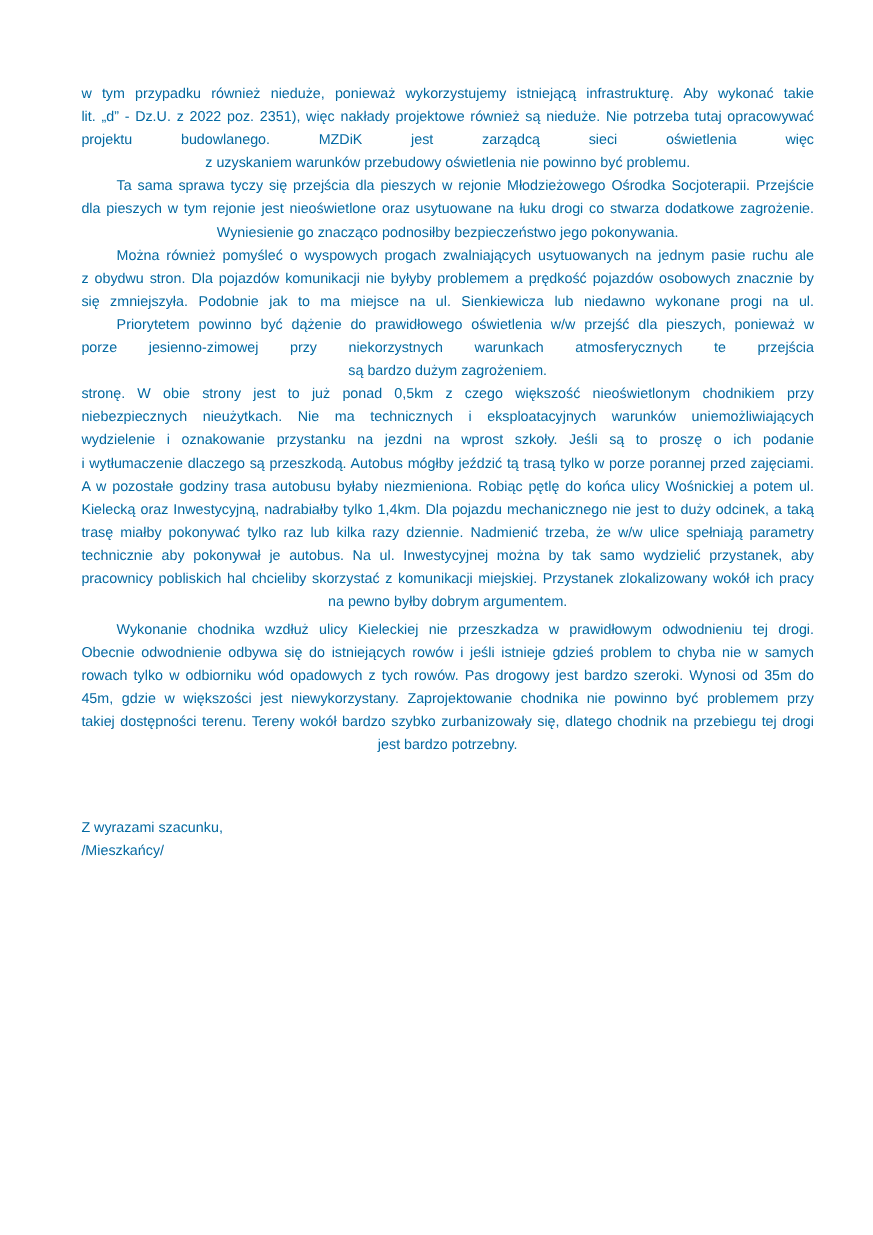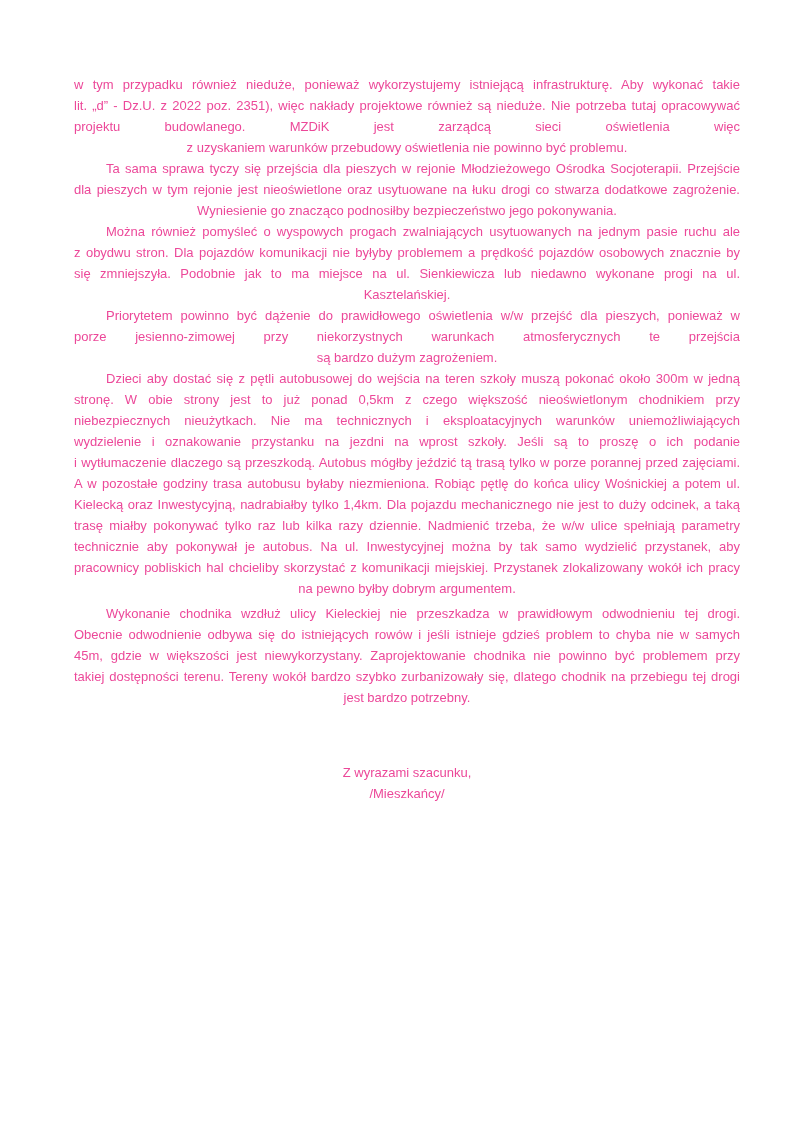--- a/index.html
+++ b/index.html
@@ -3,21 +3,21 @@
 <meta charset="utf-8">
 <style>
   html, body { margin: 0; padding: 0; background: #ffffff; }
   .page {
     position: relative;
     width: 794px;
     height: 1123px;
     background: #ffffff;
     overflow: hidden;
     font-family: "Liberation Sans", sans-serif;
-    color: #ec4899;
+    color: #0369a1;
   }
   .content {
     position: absolute;
     left: 74px;
     top: 74px;
     width: 666px;
     font-size: 13px;
     line-height: 21px;
     -webkit-font-smoothing: antialiased;
   }
@@ -29,21 +29,21 @@
   .line.stretch {
     text-align: justify;
     text-align-last: justify;
     text-justify: inter-word;
   }
   .line.indent { padding-left: 32px; }
   .closing {
     margin-top: 54px;
     text-align: right;
   }
-  .closing .line { text-align: center; }
+  .closing .line { text-align: left; }
 </style>
 </head>
 <body>
 
 <div class="page">
   <div class="content">
     <div id="paragraphs">
         <div class="para">
           <div class="line stretch">w tym przypadku również nieduże, ponieważ wykorzystujemy istniejącą infrastrukturę. Aby wykonać takie</div>
           <div class="line stretch">lit. „d” - Dz.U. z 2022 poz. 2351), więc nakłady projektowe również są nieduże. Nie potrzeba tutaj opracowywać</div>
@@ -52,43 +52,42 @@
         </div>
         <div class="para">
           <div class="line stretch indent">Ta sama sprawa tyczy się przejścia dla pieszych w rejonie Młodzieżowego Ośrodka Socjoterapii. Przejście</div>
           <div class="line stretch">dla pieszych w tym rejonie jest nieoświetlone oraz usytuowane na łuku drogi co stwarza dodatkowe zagrożenie.</div>
           <div class="line">Wyniesienie go znacząco podnosiłby bezpieczeństwo jego pokonywania.</div>
         </div>
         <div class="para">
           <div class="line stretch indent">Można również pomyśleć o wyspowych progach zwalniających usytuowanych na jednym pasie ruchu ale</div>
           <div class="line stretch">z obydwu stron. Dla pojazdów komunikacji nie byłyby problemem a prędkość pojazdów osobowych znacznie by</div>
           <div class="line stretch">się zmniejszyła. Podobnie jak to ma miejsce na ul. Sienkiewicza lub niedawno wykonane progi na ul.</div>
-          <div class="line">Kasztelańskiej.</div>
         </div>
         <div class="para">
           <div class="line stretch indent">Priorytetem powinno być dążenie do prawidłowego oświetlenia w/w przejść dla pieszych, ponieważ w</div>
           <div class="line stretch">porze jesienno-zimowej przy niekorzystnych warunkach atmosferycznych te przejścia</div>
           <div class="line">są bardzo dużym zagrożeniem.</div>
         </div>
         <div class="para">
-          <div class="line stretch indent">Dzieci aby dostać się z pętli autobusowej do wejścia na teren szkoły muszą pokonać około 300m w jedną</div>
           <div class="line stretch">stronę. W obie strony jest to już ponad 0,5km z czego większość nieoświetlonym chodnikiem przy</div>
           <div class="line stretch">niebezpiecznych nieużytkach. Nie ma technicznych i eksploatacyjnych warunków uniemożliwiających</div>
           <div class="line stretch">wydzielenie i oznakowanie przystanku na jezdni na wprost szkoły. Jeśli są to proszę o ich podanie</div>
           <div class="line stretch">i wytłumaczenie dlaczego są przeszkodą. Autobus mógłby jeździć tą trasą tylko w porze porannej przed zajęciami.</div>
           <div class="line stretch">A w pozostałe godziny trasa autobusu byłaby niezmieniona. Robiąc pętlę do końca ulicy Wośnickiej a potem ul.</div>
           <div class="line stretch">Kielecką oraz Inwestycyjną, nadrabiałby tylko 1,4km. Dla pojazdu mechanicznego nie jest to duży odcinek, a taką</div>
           <div class="line stretch">trasę miałby pokonywać tylko raz lub kilka razy dziennie. Nadmienić trzeba, że w/w ulice spełniają parametry</div>
           <div class="line stretch">technicznie aby pokonywał je autobus. Na ul. Inwestycyjnej można by tak samo wydzielić przystanek, aby</div>
           <div class="line stretch">pracownicy pobliskich hal chcieliby skorzystać z komunikacji miejskiej. Przystanek zlokalizowany wokół ich pracy</div>
           <div class="line">na pewno byłby dobrym argumentem.</div>
         </div>
         <div class="para" style="margin-top: 4px;">
           <div class="line stretch indent">Wykonanie chodnika wzdłuż ulicy Kieleckiej nie przeszkadza w prawidłowym odwodnieniu tej drogi.</div>
           <div class="line stretch">Obecnie odwodnienie odbywa się do istniejących rowów i jeśli istnieje gdzieś problem to chyba nie w samych</div>
+          <div class="line stretch">rowach tylko w odbiorniku wód opadowych z tych rowów. Pas drogowy jest bardzo szeroki. Wynosi od 35m do</div>
           <div class="line stretch">45m, gdzie w większości jest niewykorzystany. Zaprojektowanie chodnika nie powinno być problemem przy</div>
           <div class="line stretch">takiej dostępności terenu. Tereny wokół bardzo szybko zurbanizowały się, dlatego chodnik na przebiegu tej drogi</div>
           <div class="line">jest bardzo potrzebny.</div>
         </div>
       </div>
     <div class="closing">
       <div class="line">Z wyrazami szacunku,</div>
       <div class="line">/Mieszkańcy/</div>
     </div>
   </div>

